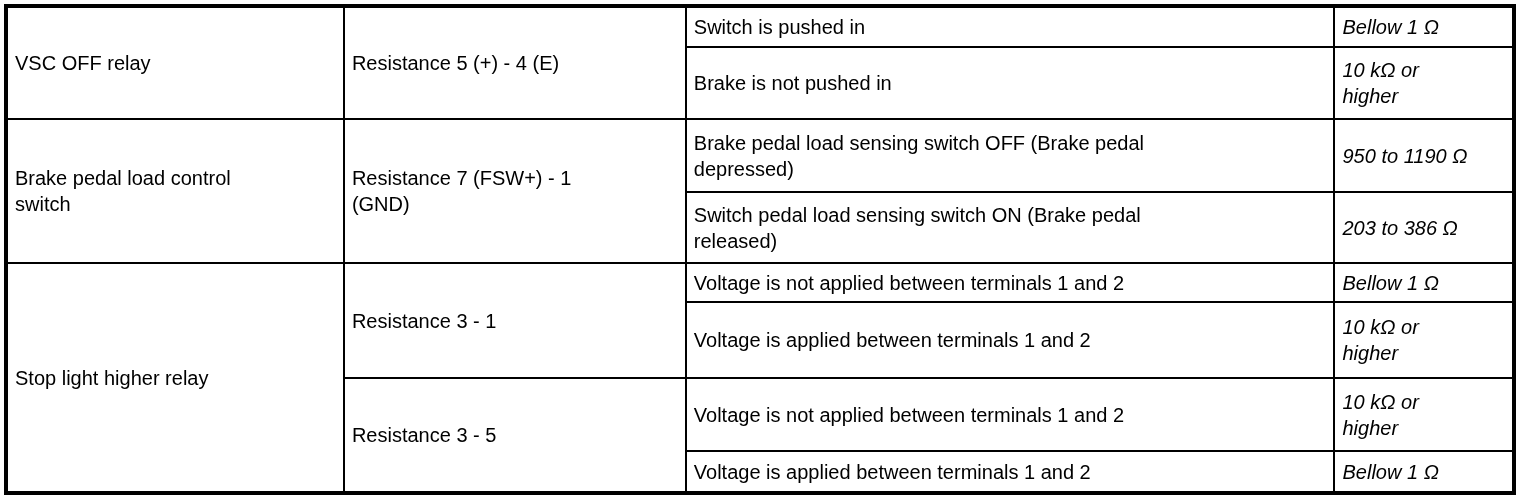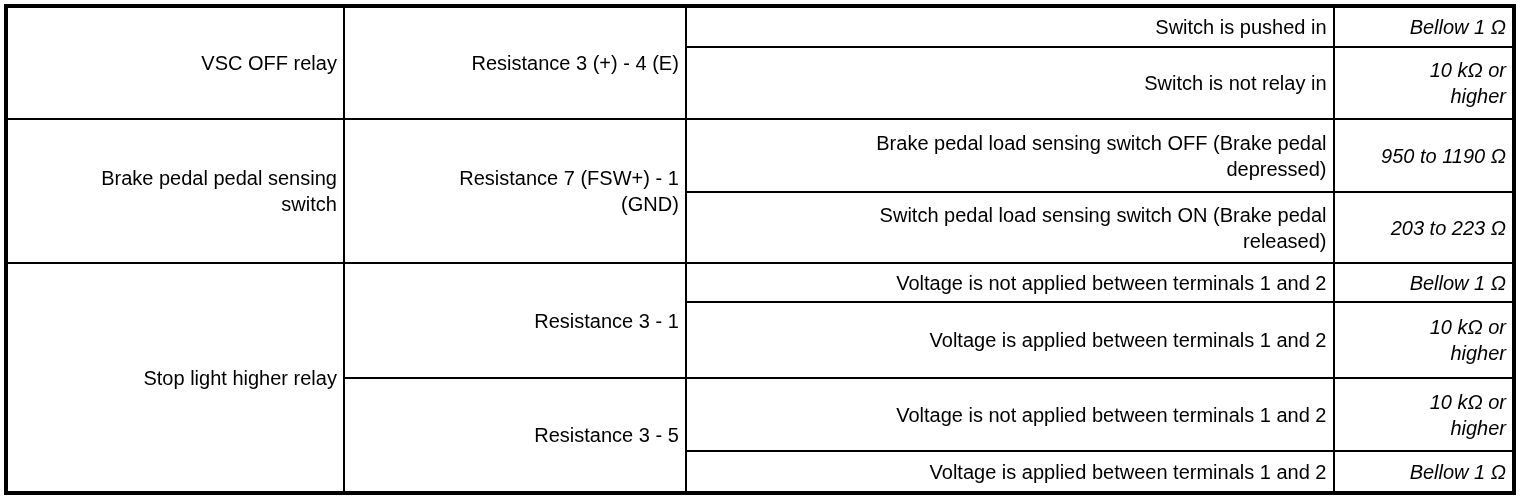--- a/index.html
+++ b/index.html
@@ -20,21 +20,20 @@
     color: #000000;
     background: #ffffff;
   }
   .spec-table td {
     border: 2px solid #000000;
     vertical-align: middle;
     padding: 2px 6px 2px 7px;
     white-space: pre-line;
     line-height: 1.3;
     overflow: hidden;
-    text-align: right;
   }
   .spec-table {
     border: 4px solid #000000;
   }
   .spec-table td.val {
     padding-left: 8px;
     font-style: italic;
   }
 </style>
 </head>
@@ -44,43 +43,43 @@
   <colgroup>
     <col style="width:337px">
     <col style="width:341px">
     <col style="width:646px">
     <col style="width:180px">
   </colgroup>
   <tbody>
 
     <tr style="height:41px">
       <td rowspan="2">VSC OFF relay</td>
-      <td rowspan="2">Resistance 3 (+) - 4 (E)</td>
+      <td rowspan="2">Resistance 5 (+) - 4 (E)</td>
       <td>Switch is pushed in</td>
       <td class="val">Bellow 1 Ω</td>
     </tr>
     <tr style="height:72px">
-      <td>Switch is not relay in</td>
+      <td>Brake is not pushed in</td>
       <td class="val">10 kΩ or
 higher</td>
     </tr>
 
     <tr style="height:73px">
-      <td rowspan="2">Brake pedal pedal sensing
+      <td rowspan="2">Brake pedal load control
 switch</td>
       <td rowspan="2">Resistance 7 (FSW+) - 1
 (GND)</td>
       <td>Brake pedal load sensing switch OFF (Brake pedal
 depressed)</td>
       <td class="val">950 to 1190 Ω</td>
     </tr>
     <tr style="height:71px">
       <td>Switch pedal load sensing switch ON (Brake pedal
 released)</td>
-      <td class="val">203 to 223 Ω</td>
+      <td class="val">203 to 386 Ω</td>
     </tr>
 
     <tr style="height:39px">
       <td rowspan="4">Stop light higher relay</td>
       <td rowspan="2">Resistance 3 - 1</td>
       <td>Voltage is not applied between terminals 1 and 2</td>
       <td class="val">Bellow 1 Ω</td>
     </tr>
     <tr style="height:76px">
       <td>Voltage is applied between terminals 1 and 2</td>

